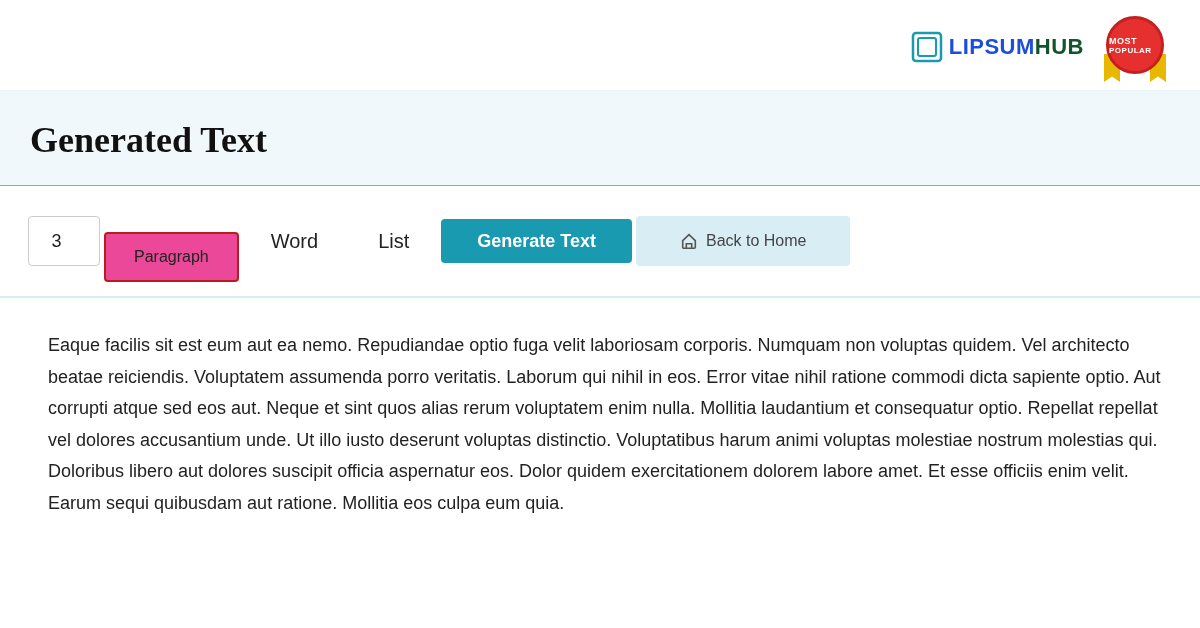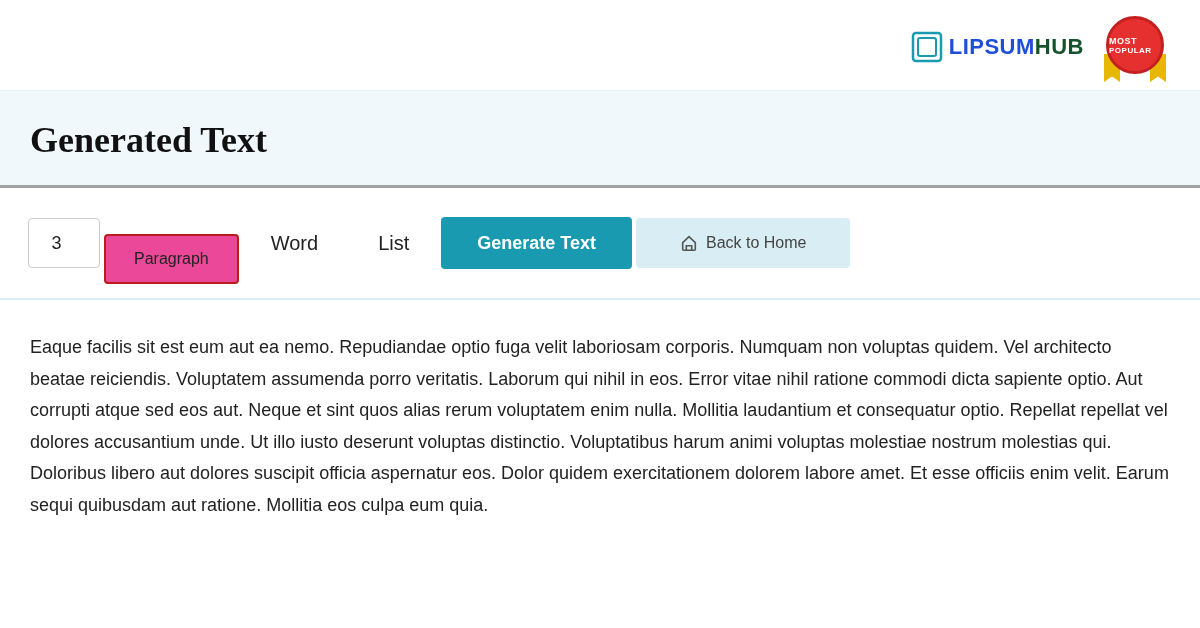--- a/index.html
+++ b/index.html
@@ -102,21 +102,21 @@
     .ribbon-right {
       right: 4px;
       background: #e8b800;
       clip-path: polygon(0 0, 100% 0, 100% 100%, 50% 80%, 0 100%);
     }
 
     
     .title-section {
       background: #f0f8fb;
       padding: 28px 30px 24px 30px;
-      border-bottom: 3px solid #a3a3a3;
+      border-bottom: 1px solid #a3a3a3;
     }
 
     .page-title {
       font-size: 36px;
       font-weight: 800;
       color: #111;
       font-family: Georgia, serif;
     }
 
     
@@ -168,21 +168,21 @@
       border: none;
       background: #fff;
       font-size: 20px;
       color: #222;
       cursor: pointer;
       border-radius: 4px;
       margin-right: 4px;
     }
 
     .generate-btn {
-      height: 52px;
+      height: 44px;
       padding: 0 36px;
       background: #1a9ab0;
       color: #fff;
       border: none;
       border-radius: 4px;
       font-size: 18px;
       font-weight: 600;
       cursor: pointer;
       margin-right: 4px;
     }
@@ -196,21 +196,21 @@
       border-radius: 4px;
       font-size: 16px;
       cursor: pointer;
       display: flex;
       align-items: center;
       gap: 8px;
     }
 
     
     .text-content {
-      padding: 32px 30px 40px 30px;
+      padding: 32px 30px 40px 48px;
       background: #fff;
     }
 
     .generated-paragraph {
       font-size: 18px;
       line-height: 1.75;
       color: #222;
       max-width: 1140px;
     }
   </style>

